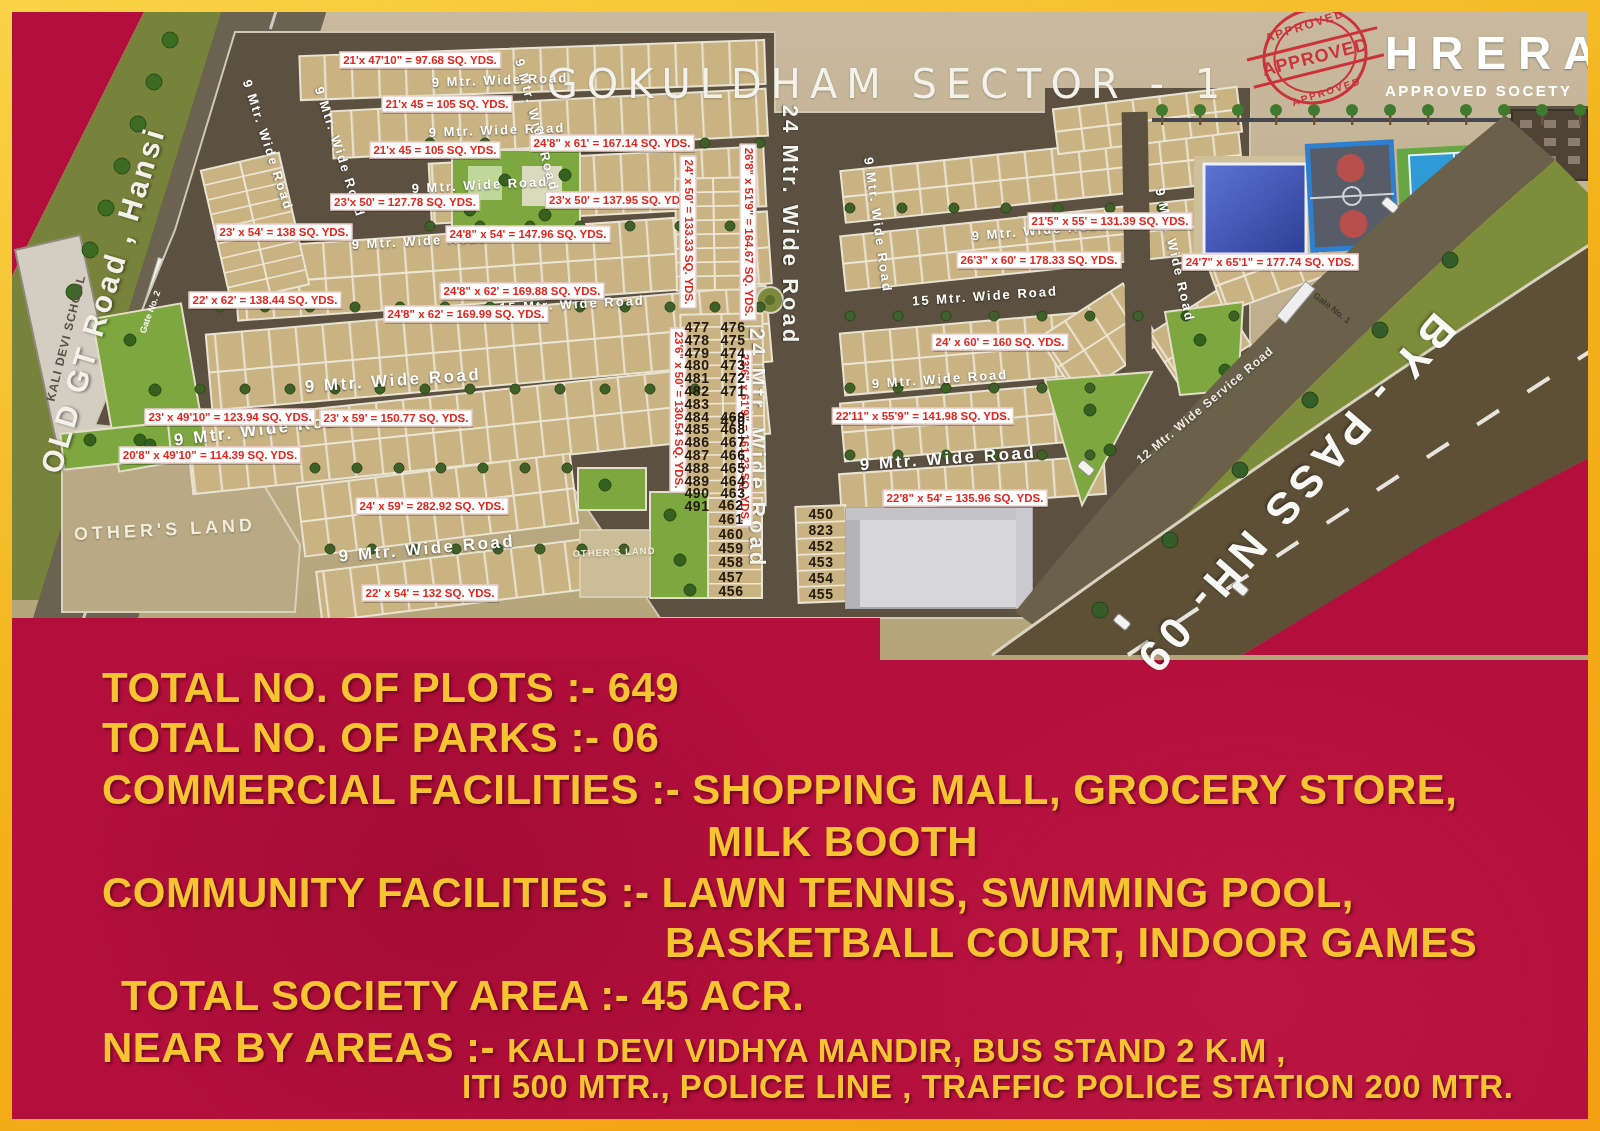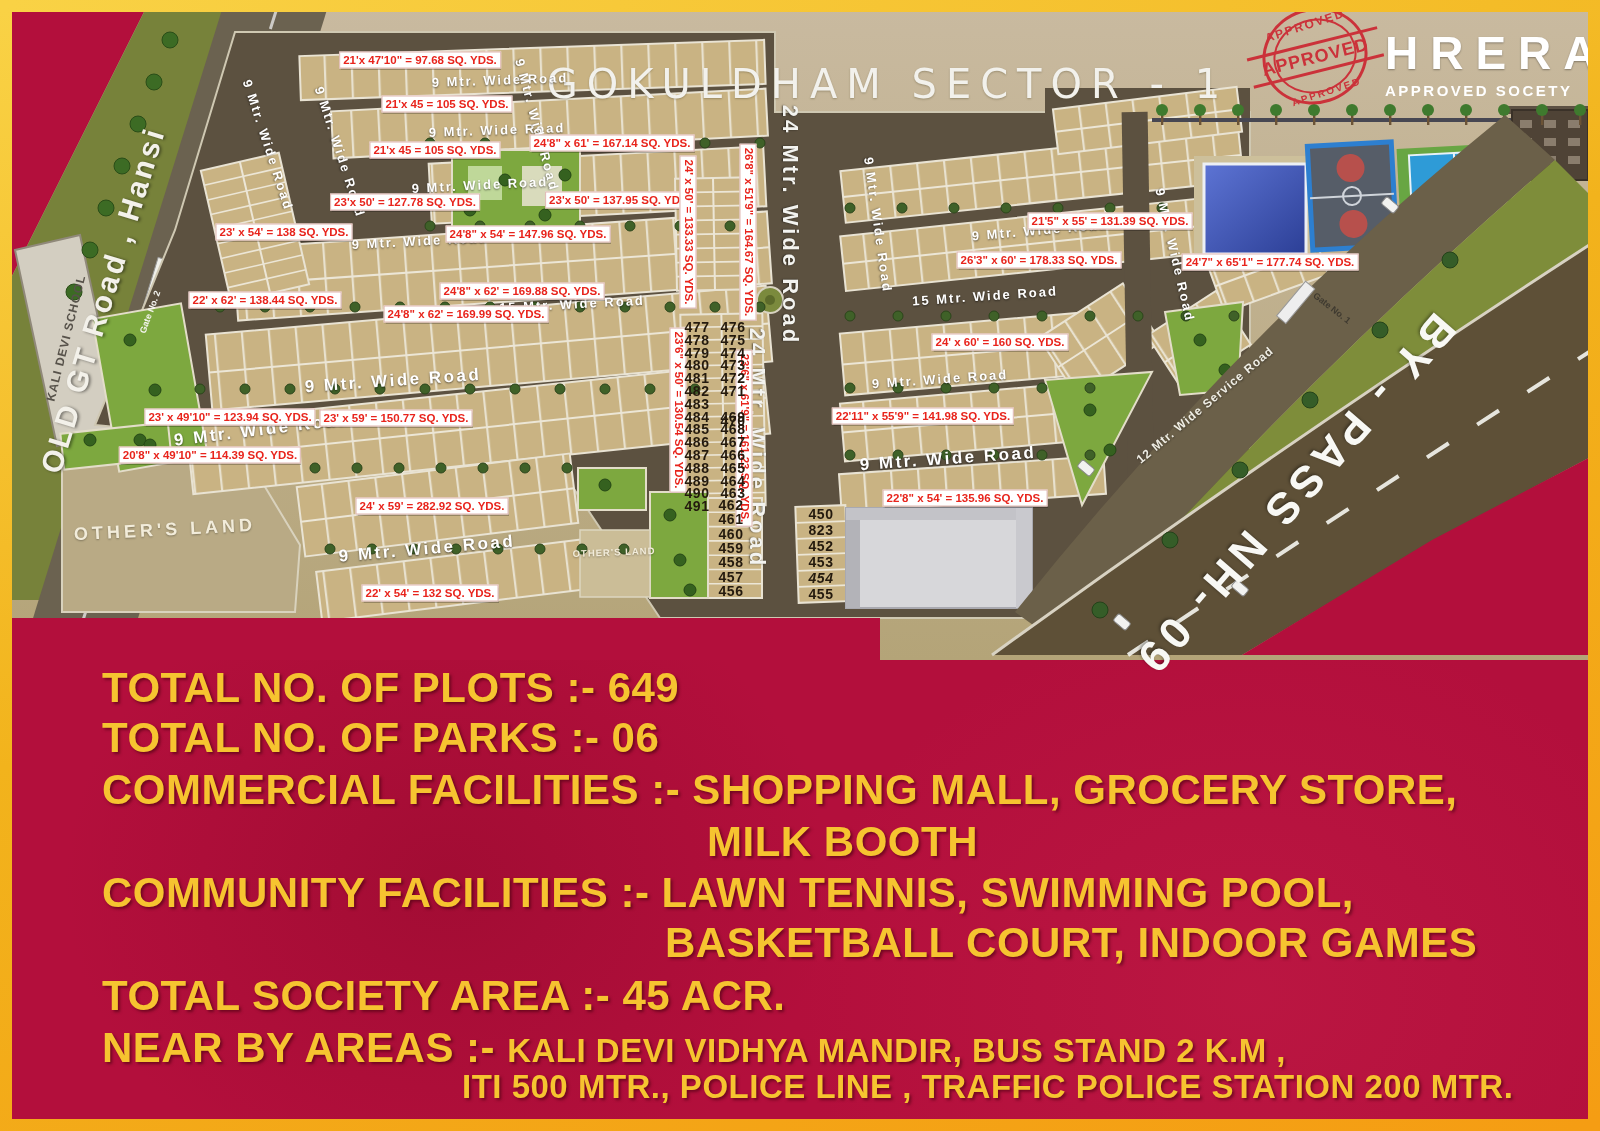--- a/index.html
+++ b/index.html
@@ -499,21 +499,21 @@
         <div class="pnum" style="left: 731px; top: 519.3px;">461</div>
         <div class="pnum" style="left: 731px; top: 533.6px;">460</div>
         <div class="pnum" style="left: 731px; top: 547.9px;">459</div>
         <div class="pnum" style="left: 731px; top: 562.2px;">458</div>
         <div class="pnum" style="left: 731px; top: 576.5px;">457</div>
         <div class="pnum" style="left: 731px; top: 590.8px;">456</div>
         <div class="pnum" style="left: 821px; top: 514px;">450</div>
         <div class="pnum" style="left: 821px; top: 530px;">823</div>
         <div class="pnum" style="left: 821px; top: 546px;">452</div>
         <div class="pnum" style="left: 821px; top: 562px;">453</div>
-        <div class="pnum" style="left: 821px; top: 578px; font-style: italic;">454</div>
+        <div class="pnum" style="left: 821px; top: 578px;">454</div>
         <div class="pnum" style="left: 821px; top: 594px;">455</div>
       </div>
   </div>
 
   <div class="hrera">
     <div class="hrera-name">HRERA</div>
     <div class="hrera-tag">APPROVED SOCETY</div>
   </div>
   <div class="stamp">
     <div class="stamp-ring"></div>
@@ -522,18 +522,18 @@
     <div class="stamp-word bot">APPROVED</div>
   </div>
 
   <div id="footer">
       <div class="fline" style="left: 85px; top: 664px;"><span style="font-size: 42px;">TOTAL NO. OF PLOTS :- 649</span></div>
       <div class="fline" style="left: 85px; top: 714px;"><span style="font-size: 42px;">TOTAL NO. OF PARKS :- 06</span></div>
       <div class="fline" style="left: 85px; top: 766px;"><span style="font-size: 42px;">COMMERCIAL FACILITIES :- SHOPPING MALL, GROCERY STORE,</span></div>
       <div class="fline" style="left: 690px; top: 818px;"><span style="font-size: 42px;">MILK BOOTH</span></div>
       <div class="fline" style="left: 85px; top: 869px;"><span style="font-size: 42px;">COMMUNITY FACILITIES :- LAWN TENNIS, SWIMMING POOL,</span></div>
       <div class="fline" style="left: 648px; top: 919px;"><span style="font-size: 42px;">BASKETBALL COURT, INDOOR GAMES</span></div>
-      <div class="fline" style="left: 85px; top: 972px;"><span style="font-size: 42px;">TOTAL SOCIETY AREA :- 45 ACR.</span></div>
+      <div class="fline" style="left: 85px; top: 972px;"><span style="font-size: 42px; margin-left: 19px;">TOTAL SOCIETY AREA :- 45 ACR.</span></div>
       <div class="fline" style="left: 85px; top: 1024px;"><span style="font-size: 42px;">NEAR BY AREAS :- </span><span style="font-size: 33px;">KALI DEVI VIDHYA MANDIR, BUS STAND 2 K.M ,</span></div>
       <div class="fline" style="left: 445px; top: 1068px;"><span style="font-size: 33px;">ITI 500 MTR., POLICE LINE , TRAFFIC POLICE STATION 200 MTR.</span></div>
     </div>
   <div class="frame"></div>
 </div>
 
 </body></html>

